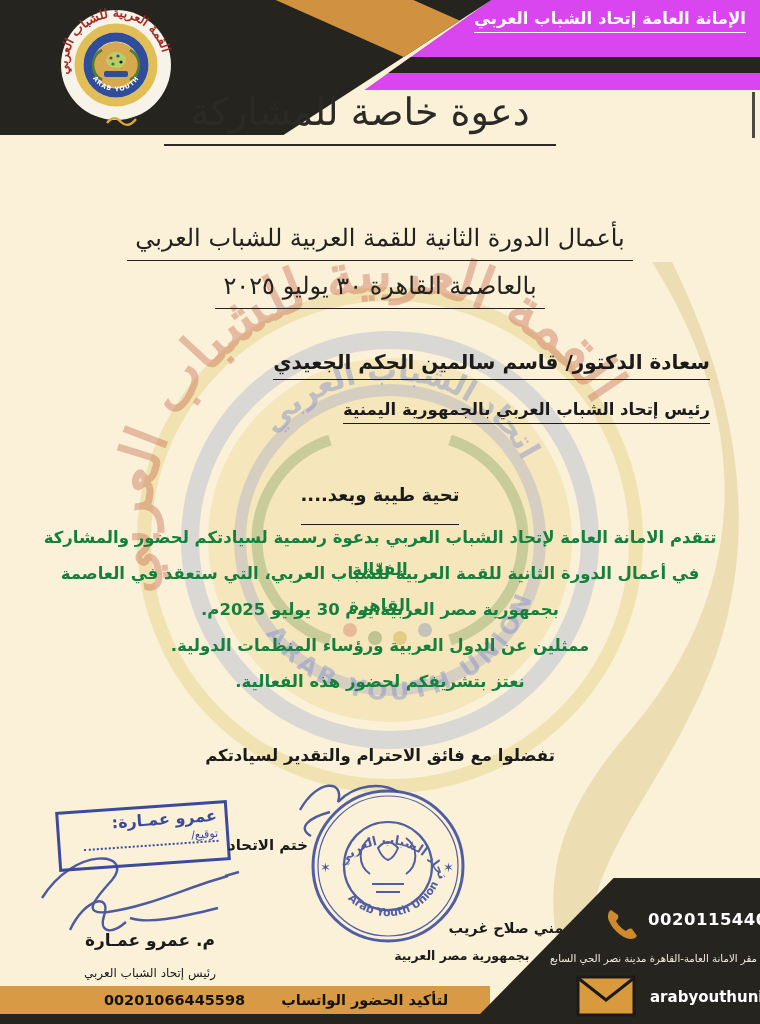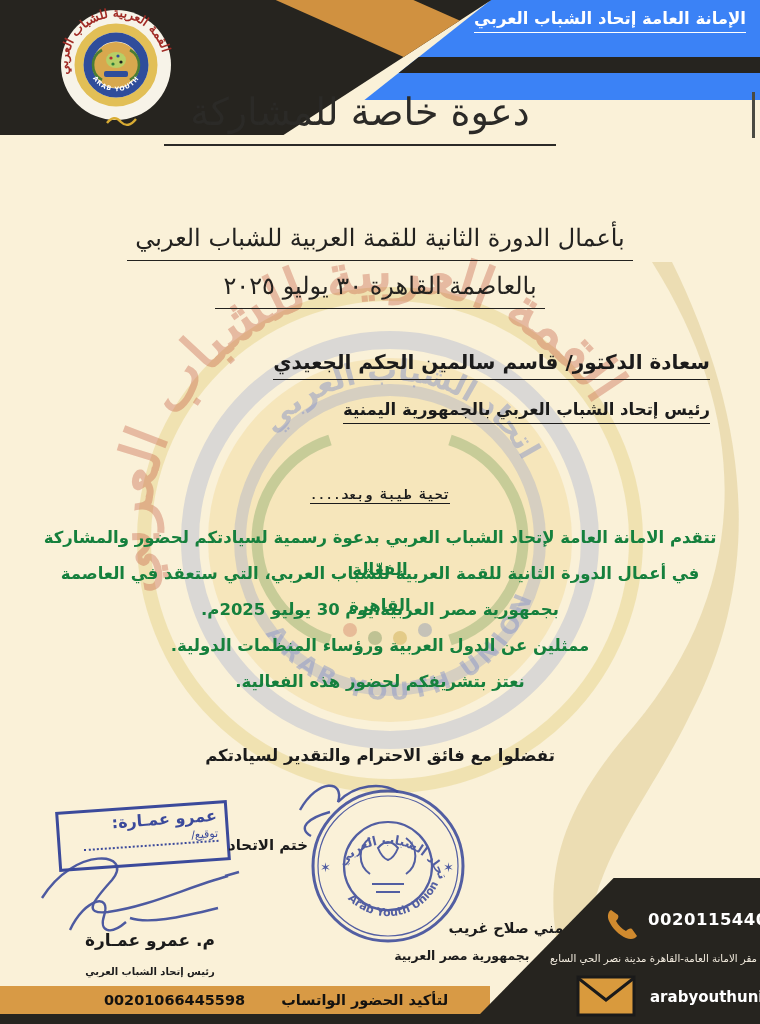--- a/index.html
+++ b/index.html
@@ -4,21 +4,21 @@
 <style>
   html,body{margin:0;padding:0;}
   body{width:760px;height:1024px;position:relative;overflow:hidden;
        background:#faf1d8;font-family:"DejaVu Sans",sans-serif;color:#1b1b1b;}
   .abs{position:absolute;}
   
   .black-main{left:0;top:0;width:540px;height:135px;background:#26241f;z-index:3;
     clip-path:polygon(0 0,91% 0,52.5% 100%,0 100%);}
   .gold-slash{position:absolute;left:258px;top:-22px;width:200px;height:56px;
     background:#d09140;transform:rotate(24deg);}
-  .gold-slab{left:300px;top:0;width:460px;height:100px;background:#3b82f6;z-index:2;
+  .gold-slab{left:300px;top:0;width:460px;height:90px;background:#d946ef;z-index:2;
     clip-path:polygon(41.5% 0,100% 0,100% 100%,14% 100%);}
   .slab-stripe{position:absolute;left:0;right:0;top:57px;height:16px;background:#26241f;}
   .org-ar{position:absolute;top:9px;right:14px;direction:rtl;color:#fff;font-weight:bold;
     font-size:16.5px;border-bottom:1.5px solid #fff;padding-bottom:4px;}
   .org-en{position:absolute;top:40px;right:14px;color:#15130f;font-weight:bold;
     font-size:9.8px;border-bottom:1px solid #15130f;padding-bottom:1px;}
   .edge-line{left:752px;top:92px;width:3px;height:46px;background:#4a4a42;z-index:2;}
   
   .hand{font-family:"DejaVu Serif",serif;}
   .title{left:0;right:40px;top:90px;text-align:center;z-index:4;}
@@ -26,33 +26,33 @@
     border-bottom:2px solid #2b2a27;padding:0 26px 10px;direction:rtl;}
   .sub1{left:0;right:0;top:224px;text-align:center;z-index:4;}
   .sub2{left:0;right:0;top:272px;text-align:center;z-index:4;}
   .sub1 span,.sub2 span{display:inline-block;direction:rtl;font-size:24px;color:#23221f;
     border-bottom:1.5px solid #23221f;padding:0 8px 8px;}
   .recip-name{right:50px;top:350px;direction:rtl;font-weight:bold;font-size:20px;z-index:4;
     border-bottom:1.8px solid #1b1b1b;padding-bottom:5px;}
   .recip-title{right:50px;top:400px;direction:rtl;font-weight:bold;font-size:16.5px;z-index:4;
     border-bottom:1.5px solid #1b1b1b;padding-bottom:4px;}
   .greeting{left:0;right:0;top:484px;text-align:center;z-index:4;}
-  .greeting span{display:inline-block;direction:rtl;font-weight:bold;font-size:13px;
-    border-bottom:1.6px solid #1b1b1b;padding-bottom:0;font-family:Liberation Mono, monospace;}
+  .greeting span{display:inline-block;direction:rtl;font-weight:bold;font-size:18px;
+    border-bottom:1.6px solid #1b1b1b;padding-bottom:19px;}
   .body-text{left:35px;width:690px;top:522px;z-index:4;direction:rtl;text-align:center;}
   .body-text div{height:36px;line-height:32px;font-weight:bold;font-size:16.5px;color:#15803d;}
   .closing{left:0;right:0;top:746px;text-align:center;direction:rtl;
     font-weight:bold;font-size:16.5px;z-index:4;}
   
   .rect-stamp{left:57px;top:806px;width:172px;height:60px;border:3px solid #3b4a9b;
     color:#3b4a9b;transform:rotate(-4deg);z-index:5;direction:rtl;padding:2px 8px;box-sizing:border-box;}
   .rect-stamp .n{font-weight:bold;font-size:16px;letter-spacing:2px;}
   .rect-stamp .s{font-size:11px;border-bottom:2px dotted #3b4a9b;width:90%;padding-top:2px;}
   .sig-name-l{left:0;width:300px;top:930px;text-align:center;font-weight:bold;font-size:17px;z-index:5;direction:rtl;}
-  .sig-title-l{left:0;width:300px;top:966px;text-align:center;font-weight:bold;font-size:10px;z-index:5;direction:rtl;}
+  .sig-title-l{left:0;width:300px;top:966px;text-align:center;font-weight:normal;font-size:12px;z-index:5;direction:rtl;}
   .seal-label{left:228px;top:836px;font-weight:bold;font-size:15px;direction:rtl;z-index:5;}
   .sig-name-r{left:400px;width:230px;top:920px;text-align:center;font-weight:bold;font-size:14.5px;z-index:5;direction:rtl;}
   .sig-title-r{left:385px;width:230px;top:948px;text-align:center;font-weight:bold;font-size:12.5px;z-index:5;direction:rtl;}
   
   .ribbon{left:0;top:986px;width:490px;height:28px;background:#d89a45;z-index:4;
     display:flex;align-items:center;justify-content:center;}
   .ribbon span{direction:rtl;font-weight:bold;font-size:14.5px;color:#141210;margin-left:31px;}
   .bottom-strip{left:0;top:1014px;width:760px;height:10px;background:#26241f;z-index:4;}
   .footer-black{left:455px;top:878px;width:305px;height:146px;background:#26241f;z-index:5;
     clip-path:polygon(52% 0,100% 0,100% 100%,5% 100%);}

